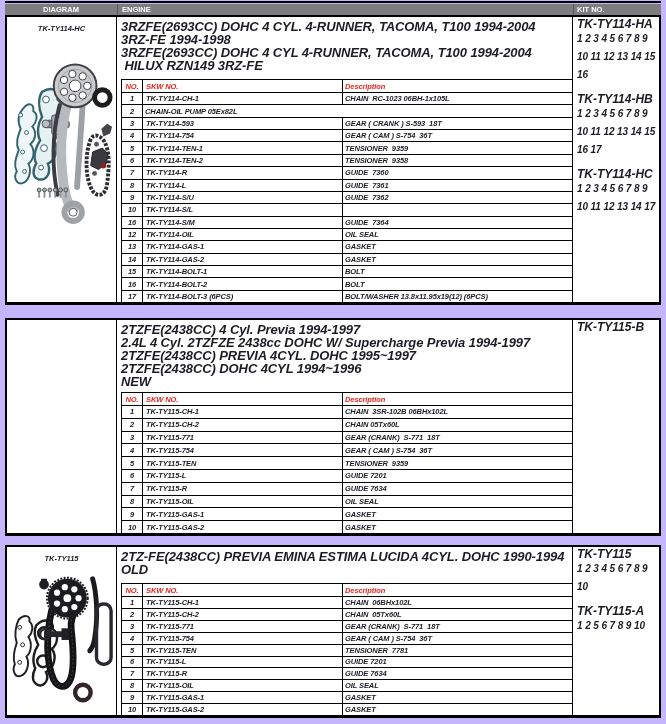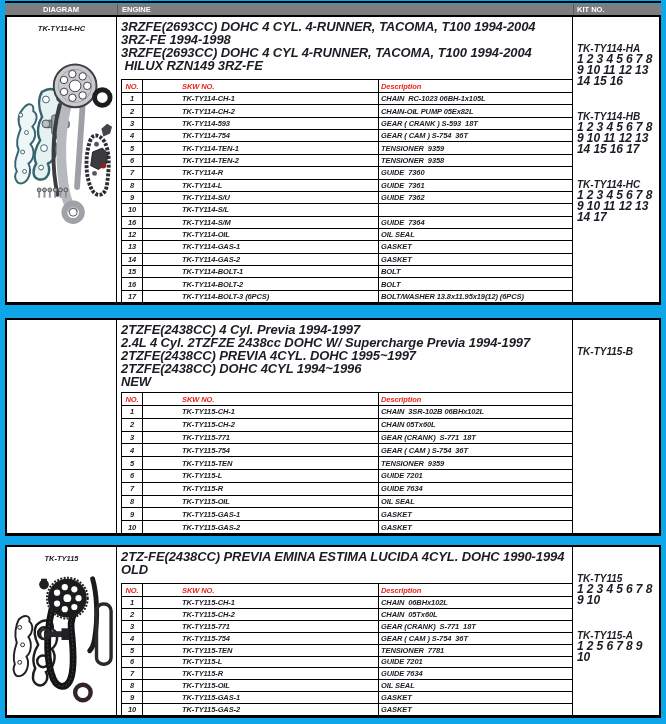--- a/index.html
+++ b/index.html
@@ -1,18 +1,18 @@
 <!DOCTYPE html>
 <html><head>
 <meta charset="utf-8">
 <style>
   * { margin:0; padding:0; box-sizing:border-box; }
   html,body { background:#fff; }
   #canvas {
-    position:relative; width:666px; height:724px; background:#0ea5e9;
+    position:relative; width:666px; height:724px; background:#c4b5fd;
     font-family:"Liberation Sans", sans-serif; color:#1c1c24; overflow:hidden;
   }
   .top-rule { position:absolute; left:5px; top:1px; width:656px; height:2px; background:#000; }
   
   .colhead {
     position:absolute; left:5px; top:4px; width:656px; height:11px;
     background:#7d7d7d; color:#fff; font-size:7.5px; font-weight:700; line-height:11px;
   }
   .colhead .sep { position:absolute; top:0; width:1px; height:11px; background:#5a5a5a; }
   .ch-diagram { position:absolute; left:0; width:112px; text-align:center; }
@@ -46,43 +46,43 @@
   }
   .engine-lines { padding:3px 0 0 4px; }
   .engine-line {
     font-size:13px; font-weight:700; line-height:13px; white-space:pre;
     letter-spacing:-0.1px;
   }
 
   .kit-cell { position:absolute; right:0; top:0; bottom:0; width:86px; }
   .kit-list { padding:2px 2px 0 4px; }
   .kit-entry { margin-bottom:10px; }
-  .kit-name { font-size:10px; font-weight:700; line-height:11px; white-space:pre;margin-top:24px; }
-  .kit-nums { font-size:12px; font-weight:700; line-height:11px; white-space:pre-wrap; letter-spacing:-0.1px; }
+  .kit-name { font-size:12px; font-weight:700; line-height:11px; white-space:pre; }
+  .kit-nums { font-size:10px; font-weight:700; line-height:18px; white-space:pre-wrap; letter-spacing:-0.1px; }
 
   
   .ptable {
     position:absolute; left:4px; right:0; bottom:0;
     display:flex; flex-direction:column;
     border-top:1px solid #000; border-left:1px solid #000000;
     background:#fff;
   }
   .section-1 .ptable { top:62px; }
   .section-2 .ptable { top:72px; }
   .section-3 .ptable { top:36px; }
   .phead, .prow { display:flex; border-bottom:1px solid #000; align-items:stretch; }
   .prow:last-child { border-bottom:none; }
   .phead { height:13px; flex:none; }
   .prow  { flex:1; }
   .cell {
     display:flex; align-items:center; font-size:7.5px; white-space:pre;
     overflow:hidden; letter-spacing:-0.1px;
   }
   .c-no   { width:21px;  border-right:1px solid #000; justify-content:center; font-weight:700; }
-  .c-sku  { width:200px; border-right:1px solid #000; padding-left:3px; font-weight:700;margin-left:36px; }
+  .c-sku  { width:200px; border-right:1px solid #000; padding-left:3px; font-weight:700; }
   .c-desc { flex:1; padding-left:2px; font-weight:700; }
   .phead .cell { color:#e8251c; font-weight:700; }
 </style>
 </head>
 <body>
 
 <div id="canvas">
   <div class="top-rule"></div>
 
   <div class="colhead">
@@ -163,21 +163,20 @@
           <div class="cell c-desc">Description</div>
         </div>
         <div class="pbody" style="display:flex;flex-direction:column;flex:1">
               <div class="prow">
                 <div class="cell c-no">1</div>
                 <div class="cell c-sku">TK-TY114-CH-1</div>
                 <div class="cell c-desc">CHAIN  RC-1023 06BH-1x105L</div>
               </div>
               <div class="prow">
                 <div class="cell c-no">2</div>
-                <div class="cell c-sku">TK-TY114-CH-2</div>
                 <div class="cell c-desc">CHAIN-OIL PUMP 05Ex82L</div>
               </div>
               <div class="prow">
                 <div class="cell c-no">3</div>
                 <div class="cell c-sku">TK-TY114-593</div>
                 <div class="cell c-desc">GEAR ( CRANK ) S-593  18T</div>
               </div>
               <div class="prow">
                 <div class="cell c-no">4</div>
                 <div class="cell c-sku">TK-TY114-754</div>

